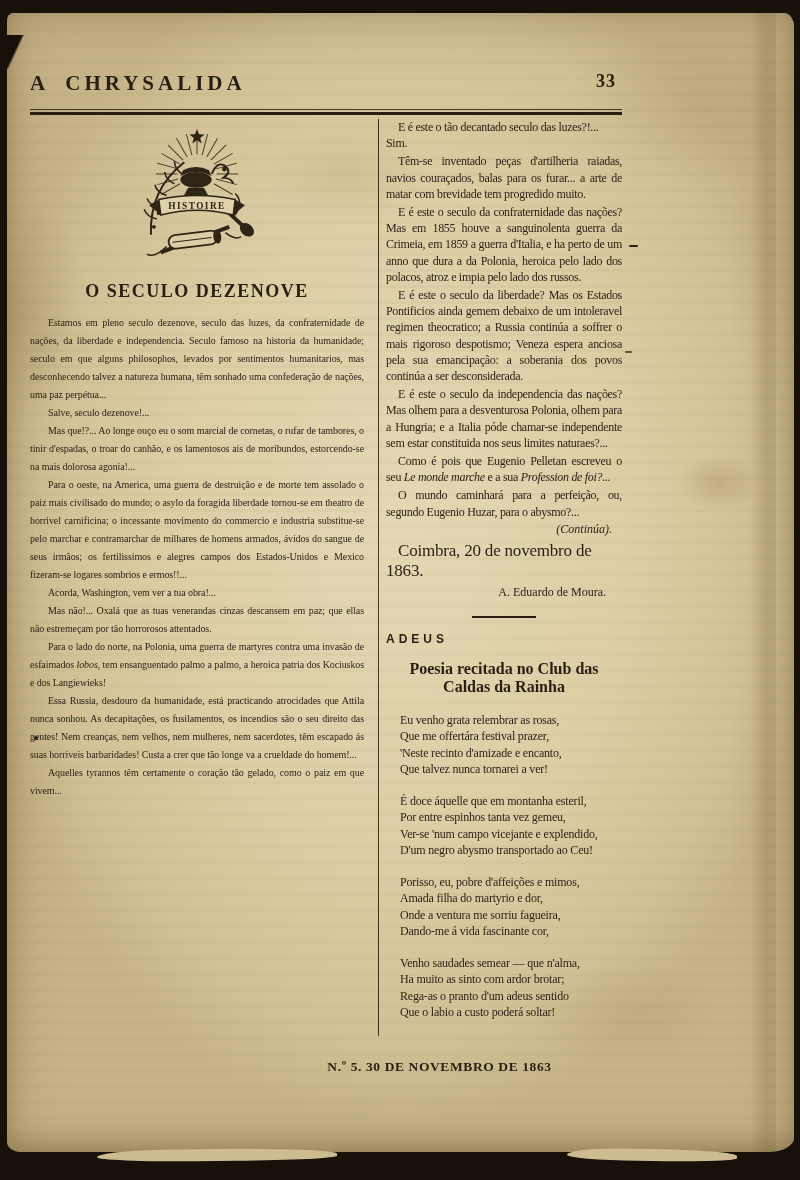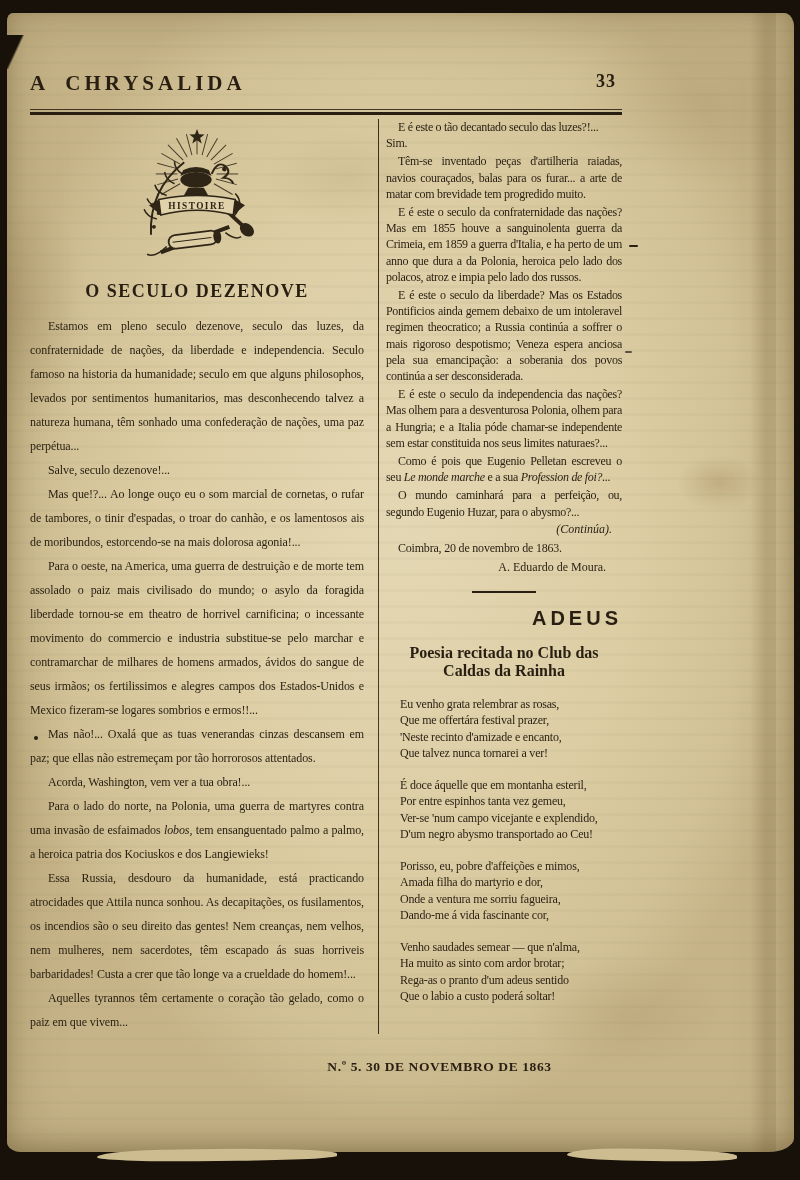--- a/index.html
+++ b/index.html
@@ -67,36 +67,36 @@
   .col-right{flex:1;padding-left:7px;}
   
   .emblem-wrap{text-align:center;margin:6px 0 2px 0;}
   
   .article-title{
     text-align:center;font-size:18px;font-weight:bold;letter-spacing:1.5px;
     margin:10px 0 12px 0;
   }
   
   .col-left .para{
-    font-size:12px;line-height:24px;text-align:justify;text-indent:18px;margin:0;
+    font-size:10px;line-height:18px;text-align:justify;text-indent:18px;margin:0;
     letter-spacing:-0.1px;
   }
   .col-right .para{
     font-size:12px;line-height:16.2px;text-align:justify;text-indent:12px;margin:0 0 2px 0;
     letter-spacing:-0.3px;
   }
   .para em{font-style:italic;}
   .continua{font-size:12px;font-style:italic;text-align:right;padding-right:10px;margin:2px 0 0 0;}
-  .dateline{font-size:12px;text-indent:12px;margin:4px 0 0 0;letter-spacing:-0.2px;}
+  .dateline{font-size:17px;text-indent:12px;margin:4px 0 0 0;letter-spacing:-0.2px;}
   .signature{font-size:12px;text-align:right;padding-right:16px;margin:4px 0 0 0;}
   .section-divider{width:64px;border-top:2.5px solid #281f12;margin:16px auto 14px auto;}
   
   .poem-title{
-    text-align:right;font-family:"Liberation Sans","DejaVu Sans",sans-serif;
-    font-size:20px;font-weight:bold;letter-spacing:4px;margin:2px 0 14px 0;
+    text-align:left;font-family:"Liberation Sans","DejaVu Sans",sans-serif;
+    font-size:12px;font-weight:bold;letter-spacing:4px;margin:2px 0 14px 0;
   }
   .poem-subtitle{
     text-align:center;font-size:16px;font-weight:bold;letter-spacing:0;
     margin:0 0 16px 0;
   }
   .stanza{margin:0 0 15px 14px;}
   .poem-line{font-size:12px;line-height:16.5px;white-space:nowrap;letter-spacing:-0.2px;}
   
   .issue-footer{
     position:absolute;left:0;top:1046px;width:787px;text-align:center;
@@ -179,22 +179,22 @@
             </g>
             <path d="M44 124 q-12 12 -20 8 M104 110 q10 8 16 4" fill="none" stroke="#2e2517" stroke-width="1.6"></path>
           </svg>
         </div>
         <div class="article-title">O SECULO DEZENOVE</div>
         <div>
             <p class="para"><span>Estamos em pleno seculo dezenove, seculo das luzes, da confraternidade de nações, da liberdade e independencia. Seculo famoso na historia da humanidade; seculo em que alguns philosophos, levados por sentimentos humanitarios, mas desconhecendo talvez a natureza humana, têm sonhado uma confederação de nações, uma paz perpétua...</span></p>
             <p class="para"><span>Salve, seculo dezenove!...</span></p>
             <p class="para"><span>Mas que!?... Ao longe ouço eu o som marcial de cornetas, o rufar de tambores, o tinir d'espadas, o troar do canhão, e os lamentosos ais de moribundos, estorcendo-se na mais dolorosa agonia!...</span></p>
             <p class="para"><span>Para o oeste, na America, uma guerra de destruição e de morte tem assolado o paiz mais civilisado do mundo; o asylo da foragida liberdade tornou-se em theatro de horrivel carnificina; o incessante movimento do commercio e industria substitue-se pelo marchar e contramarchar de milhares de homens armados, ávidos do sangue de seus irmãos; os fertilissimos e alegres campos dos Estados-Unidos e Mexico fizeram-se logares sombrios e ermos!!...</span></p>
+            <p class="para"><span>Acorda, Washington, vem ver a tua obra!...</span></p>
             <p class="para"><span>Mas não!... Oxalá que as tuas venerandas cinzas descansem em paz; que ellas não estremeçam por tão horrorosos attentados.</span></p>
-            <p class="para"><span>Acorda, Washington, vem ver a tua obra!...</span></p>
             <p class="para"><span>Para o lado do norte, na Polonia, uma guerra de martyres contra uma invasão de esfaimados </span><em>lobos,</em><span> tem ensanguentado palmo a palmo, a heroica patria dos Kociuskos e dos Langiewieks!</span></p>
             <p class="para"><span>Essa Russia, desdouro da humanidade, está practicando atrocidades que Attila nunca sonhou. As decapitações, os fusilamentos, os incendios são o seu direito das gentes! Nem creanças, nem velhos, nem mulheres, nem sacerdotes, têm escapado ás suas horriveis barbaridades! Custa a crer que tão longe va a crueldade do homem!...</span></p>
             <p class="para"><span>Aquelles tyrannos têm certamente o coração tão gelado, como o paiz em que vivem...</span></p>
           </div>
       </div>
 
       <div class="col-divider"></div>
 
       <div class="col-right">
         <div>

